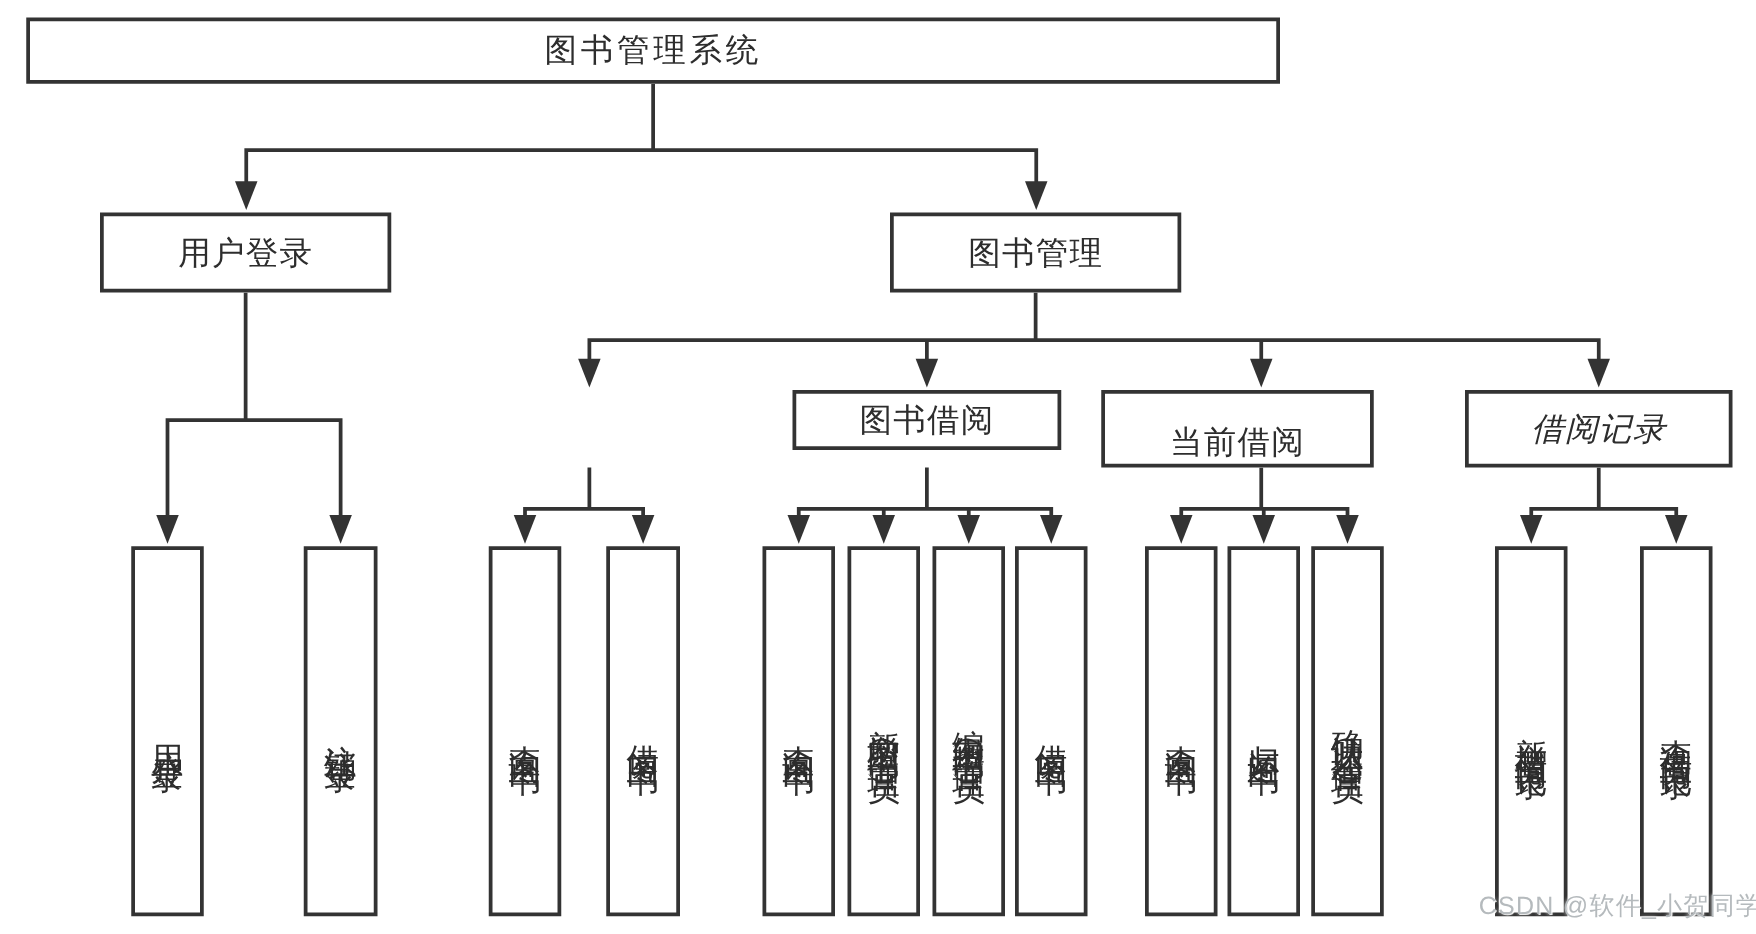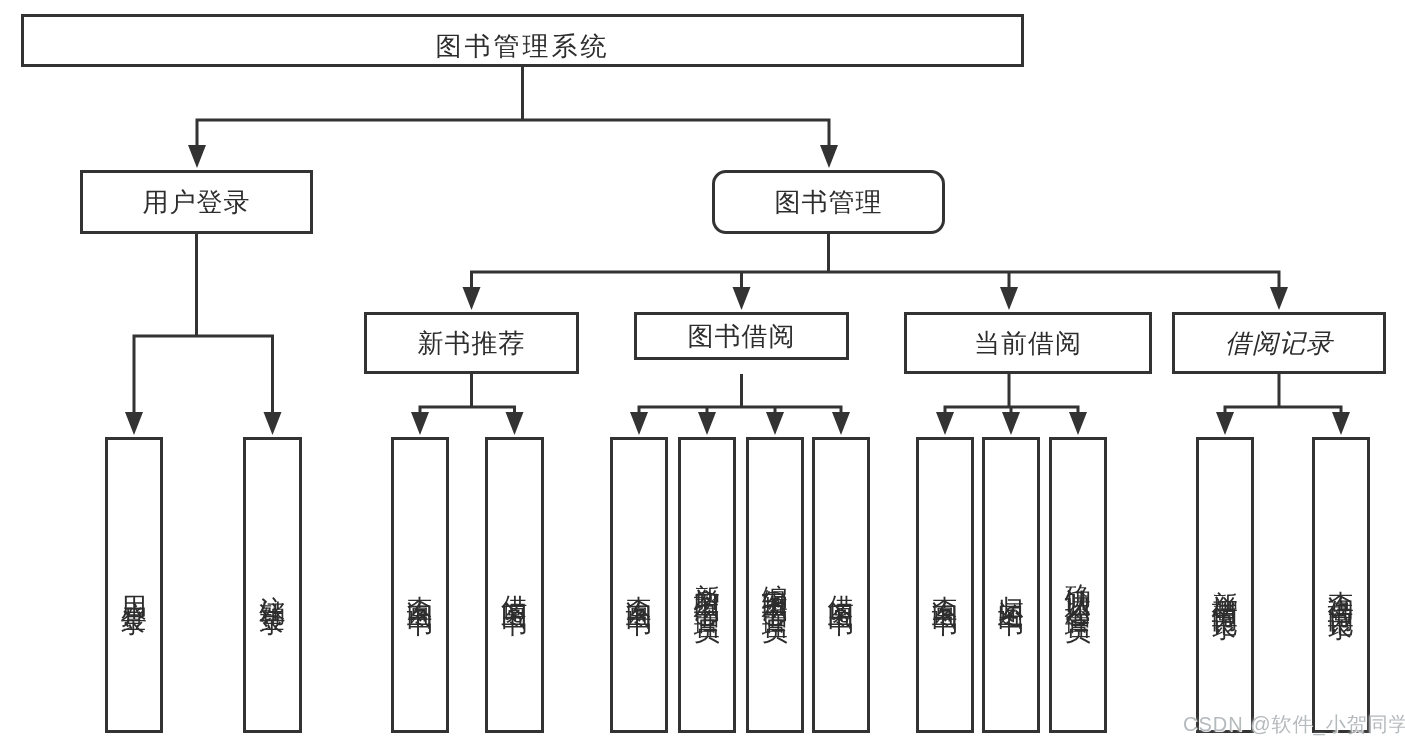--- a/index.html
+++ b/index.html
@@ -36,26 +36,26 @@
   .root-label { letter-spacing: 3px; }
   .vlabel {
     writing-mode: vertical-rl;
     text-orientation: mixed;
     font-size: 26px;
     letter-spacing: 5px;
     line-height: 1.1;
     color: #2d2d2d;
   }
   
-  .n-root   { left: 21px;   top: 14px;  width: 1003px; height: 53px; align-items: flex-end; }
+  .n-root   { left: 21px;   top: 14px;  width: 1003px; height: 53px; }
   .n-login  { left: 80px;   top: 170px; width: 233px;  height: 64px; }
-  .n-mgmt   { left: 712px;  top: 170px; width: 233px;  height: 64px; border-radius: 14px; }
+  .n-mgmt   { left: 712px;  top: 170px; width: 233px;  height: 64px; }
   .n-rec    { left: 364px;  top: 312px; width: 215px;  height: 62px; }
   .n-borrow { left: 634px;  top: 312px; width: 215px;  height: 48px; }
-  .n-cur    { left: 904px;  top: 312px; width: 248px;  height: 62px; }
+  .n-cur    { left: 881px;  top: 312px; width: 218px;  height: 62px; align-items: flex-end; }
   .n-hist   { left: 1172px; top: 312px; width: 214px;  height: 62px; font-style: italic; }
   .leaf     { top: 437px; width: 58px; height: 296px; position: absolute; }
   .l1  { left: 105px;  }
   .l2  { left: 243px; width: 59px; }
   .l3  { left: 391px;  }
   .l4  { left: 485px; width: 59px; }
   .l5  { left: 610px;  }
   .l6  { left: 678px;  }
   .l7  { left: 746px;  }
   .l8  { left: 812px;  }
@@ -147,23 +147,20 @@
     <span class="hlabel root-label">图书管理系统</span>
   </div>
 
   <div class="box n-login">
     <span class="hlabel">用户登录</span>
   </div>
   <div class="box n-mgmt">
     <span class="hlabel">图书管理</span>
   </div>
 
-  <div class="box n-rec">
-    <span class="hlabel">新书推荐</span>
-  </div>
   <div class="box n-borrow">
     <span class="hlabel">图书借阅</span>
   </div>
   <div class="box n-cur">
     <span class="hlabel">当前借阅</span>
   </div>
   <div class="box n-hist">
     <span class="hlabel">借阅记录</span>
   </div>
 

